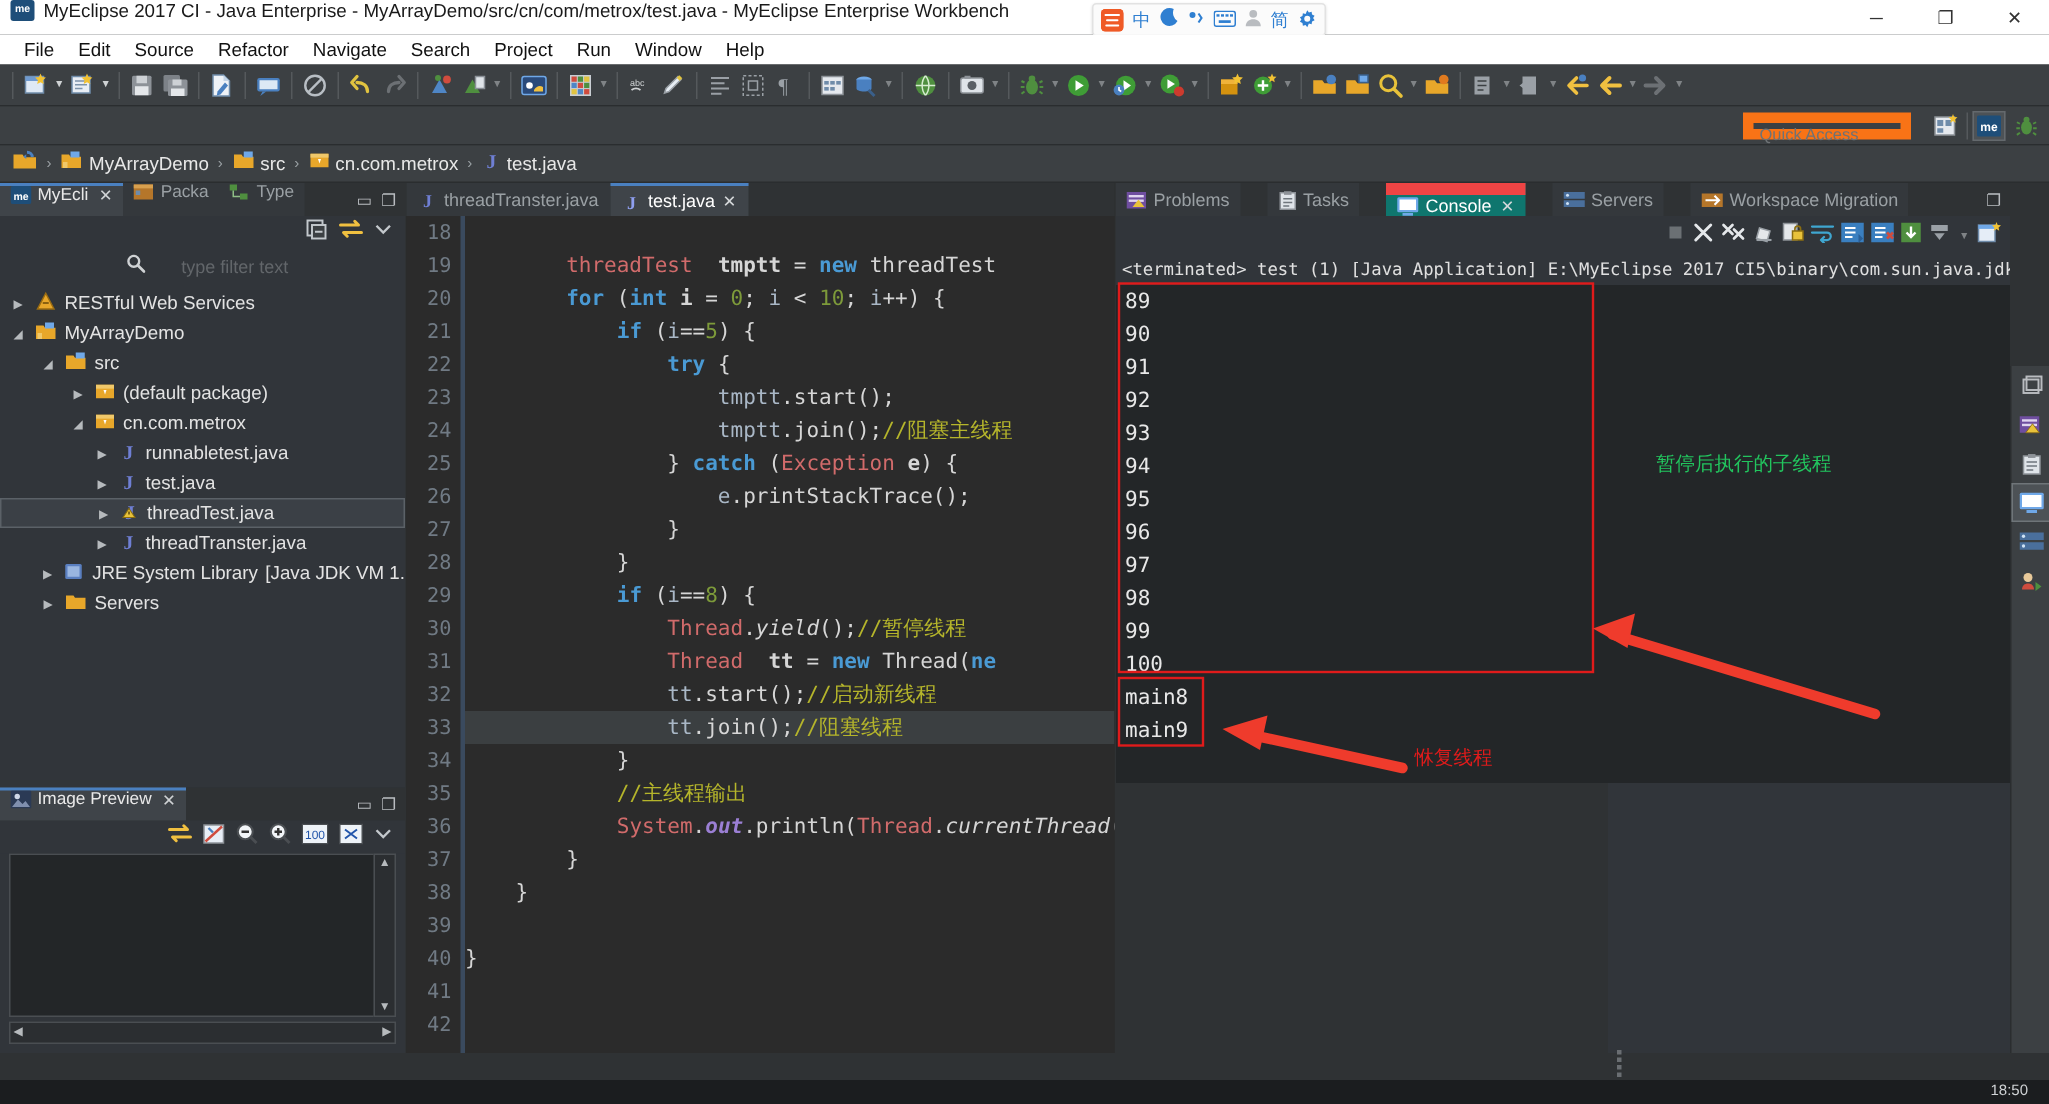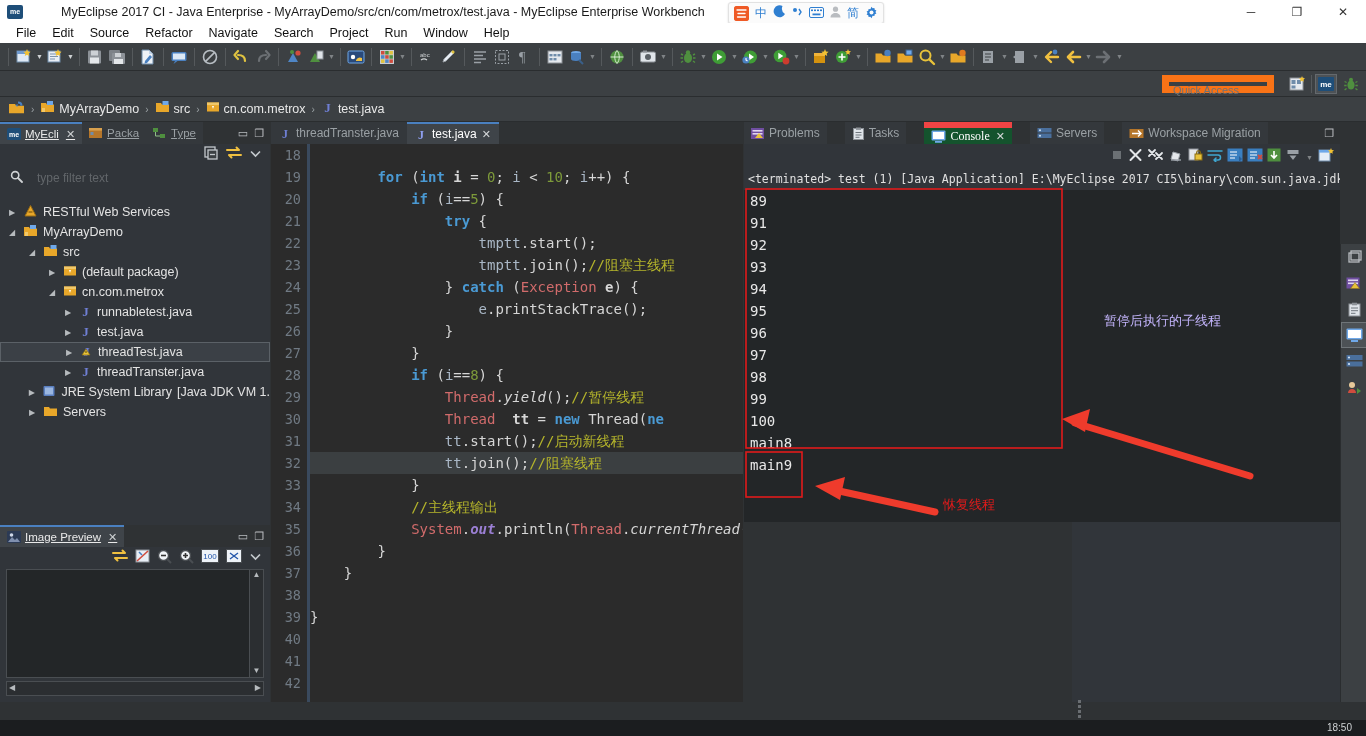--- a/index.html
+++ b/index.html
@@ -10,21 +10,21 @@
     background: #2f3234;
     font-family: "Liberation Sans", sans-serif;
     -webkit-font-smoothing: antialiased;
   }
   #app { position: relative; width: 1366px; height: 736px; background: #2f3234; }
 
   
   .titlebar {
     position: absolute; top: 0; left: 0; width: 1366px; height: 23px;
     background: #ffffff; color: #111;
-    display: flex; align-items: center; gap: 32px;
+    display: flex; 
   }
   .title-icon {
     width: 16px; height: 14px; margin-left: 7px; margin-right: 6px;
     background: #1e4e79; border-radius: 2px; color: #fff;
     font-size: 7px; line-height: 14px; text-align: center;
     font-family: "Liberation Sans", sans-serif; font-weight: bold;
   }
   .title-text { font-size: 12.5px; color: #1a1a1a; white-space: nowrap; }
   .win-btns { position: absolute; right: 0; top: 0; height: 23px; display: flex; }
   .win-btn {
@@ -94,32 +94,32 @@
 
   
   .main { position: absolute; top: 122px; left: 0; width: 1366px; height: 582px; background: #2f3234; }
 
   
   .left-panel { position: absolute; left: 0; top: 0; width: 270px; height: 403px; background: #31353a; }
   .tabstrip {
     height: 22px; background: #2f3234; display: flex; align-items: stretch; position: relative;
   }
   .vtab {
-    display: flex; align-items: center; gap: 4px; padding: 0 7px;
-    font-size: 11.5px; color: #9aa0a4; background: #34383c; position: relative; text-decoration: underline;
+    display: flex; gap: 4px; padding: 0 7px;
+    font-size: 11.5px; color: #9aa0a4; background: #34383c; position: relative;
   }
   .vtab.active { background: #3f4449; color: #e9e9e9; border-top: 2px solid #4a80c0; }
   .vtab .x { font-size: 11px; color: #cfd2d4; margin-left: 3px; }
   .panel-min-btns { margin-left: auto; display: flex; align-items: center; gap: 6px; padding-right: 6px; }
   .panel-min-btns span { color: #b9bcc0; font-size: 11px; }
 
   .panel-toolbar { height: 22px; background: #31353a; display: flex; align-items: center; justify-content: flex-end; gap: 7px; padding-right: 8px; }
   .filterbox {
-    height: 20px; margin: 2px 4px 12px 4px; background: #31353a;
-    display: flex; align-items: center; gap: 14px; padding-left: 6px;
+    height: 20px; margin: 2px 4px 2px 4px; background: #31353a;
+    display: flex; align-items: center; gap: 24px; padding-left: 6px; justify-content: center;
   }
   .filter-text { font-size: 12px; color: #62666a; font-style: normal; }
 
   .tree { padding-top: 2px; font-size: 12.5px; color: #dcdcdc; }
   .tnode { height: 20px; display: flex; align-items: center; gap: 5px; white-space: nowrap; }
   .tnode.sel { background: #3b4046; border: 1px solid #5b6167; height: 20px; }
   .arrow { width: 12px; text-align: center; color: #b6babd; font-size: 8px; }
   .tlabel { color: #e3e3e3; }
 
   
@@ -157,21 +157,21 @@
   .cmt { color: #b5b52b; }
   .fld { color: #9b7fd4; font-style: italic; font-weight: bold; }
   .varn { color: #a9b7c6; }
   .bold { font-weight: bold; }
   .ital { font-style: italic; }
 
   
   .console-panel { position: absolute; left: 744px; top: 0; width: 596px; height: 400px; background: #31353a; }
   .cons-tabs { height: 22px; background: #2f3234; display: flex; align-items: stretch; gap: 18px; }
   .cons-tab { display: flex; align-items: center; gap: 4px; padding: 0 7px; font-size: 12px; color: #9aa0a4; background: #34383c; }
-  .cons-tab.active { background: #14532d; color: #ffffff; border-top: 6px solid #ef4444; font-family: Liberation Serif, serif; }
+  .cons-tab.active { background: #0f766e; color: #ffffff; border-top: 8px solid #ef4444; }
   .cons-tab .x { font-size: 11px; color: #d5d8da; margin-left: 2px; }
   .cons-tb { height: 26px; background: #31353a; display: flex; align-items: center; justify-content: flex-end; gap: 4px; padding-right: 6px; }
   .cons-status {
     height: 18px; line-height: 18px; font-size: 11.5px; color: #e0e0e0;
     padding-left: 4px; white-space: nowrap; overflow: hidden;
     font-family: "DejaVu Sans Mono", monospace;
   }
   .cons-out { position: absolute; left: 0; top: 68px; right: 0; bottom: 0; background: #232628; overflow: hidden; }
   .cons-line {
     height: 22px; line-height: 22px; padding-left: 6px;
@@ -874,20 +874,21 @@
             <div class="gutter-line">37</div>
             <div class="gutter-line">38</div>
             <div class="gutter-line">39</div>
             <div class="gutter-line">40</div>
             <div class="gutter-line">41</div>
             <div class="gutter-line">42</div>
           </div>
         <div class="gutter-bar"></div>
         <div class="codelines" id="codelines">
             <div class="cline">&nbsp;</div>
+            <div class="cline"><span>        </span><span class="type">threadTest</span><span>  </span><span class="bold">tmptt</span><span> = </span><span class="kw2">new</span><span> threadTest</span></div>
             <div class="cline"><span>        </span><span class="kw2">for</span><span> (</span><span class="kw2">int</span><span> </span><span class="bold">i</span><span> = </span><span class="num">0</span><span>; </span><span class="varn">i</span><span> &lt; </span><span class="num">10</span><span>; </span><span class="varn">i</span><span>++) {</span></div>
             <div class="cline"><span>            </span><span class="kw2">if</span><span> (</span><span class="varn">i</span><span>==</span><span class="num">5</span><span>) {</span></div>
             <div class="cline"><span>                </span><span class="kw2">try</span><span> {</span></div>
             <div class="cline"><span>                    </span><span class="varn">tmptt</span><span>.start();</span></div>
             <div class="cline"><span>                    </span><span class="varn">tmptt</span><span>.join();</span><span class="cmt">//阻塞主线程</span></div>
             <div class="cline"><span>                </span><span>} </span><span class="kw2">catch</span><span> (</span><span class="type">Exception</span><span> </span><span class="bold">e</span><span>) {</span></div>
             <div class="cline"><span>                    </span><span class="varn">e</span><span>.printStackTrace();</span></div>
             <div class="cline"><span>                }</span></div>
             <div class="cline"><span>            }</span></div>
             <div class="cline"><span>            </span><span class="kw2">if</span><span> (</span><span class="varn">i</span><span>==</span><span class="num">8</span><span>) {</span></div>
@@ -1002,20 +1003,21 @@
               <rect x="1" y="2" width="11" height="11" fill="#e5edf7" stroke="#6f8caa"></rect>
               <rect x="1" y="2" width="11" height="2.6" fill="#6fa8e8"></rect>
               <path d="M13 0l.8 2 2.2.2-1.6 1.5.4 2.1L13 4.7 11.2 5.8l.4-2.1L10 2.2l2.2-.2z" fill="#f2c233"></path>
             </svg></span>
       </div>
 
       <div class="cons-status">&lt;terminated&gt; test (1) [Java Application] E:\MyEclipse 2017 CI5\binary\com.sun.java.jdk8.win32.x86_64_</div>
 
       <div class="cons-out" id="consoleOut">
           <div class="cons-line">89</div>
+          <div class="cons-line">90</div>
           <div class="cons-line">91</div>
           <div class="cons-line">92</div>
           <div class="cons-line">93</div>
           <div class="cons-line">94</div>
           <div class="cons-line">95</div>
           <div class="cons-line">96</div>
           <div class="cons-line">97</div>
           <div class="cons-line">98</div>
           <div class="cons-line">99</div>
           <div class="cons-line">100</div>
@@ -1095,16 +1097,16 @@
     <g>
       <path d="M1250 476 L1075 423" stroke="#ef3b2c" stroke-width="7" stroke-linecap="round"></path>
       <path d="M1062 419 L1090 409 L1085 432 Z" fill="#ef3b2c"></path>
     </g>
 
     <g>
       <path d="M935 512 L830 489" stroke="#ef3b2c" stroke-width="7" stroke-linecap="round"></path>
       <path d="M815 486 L845 477 L840 500 Z" fill="#ef3b2c"></path>
     </g>
   </svg>
-  <div class="anno-label" id="annoLabel0" style="left: 1104px; top: 312px; color: #c4b5fd; text-align: center;">暂停后执行的子线程</div>
+  <div class="anno-label" id="annoLabel0" style="left: 1104px; top: 300px; color: #22c55e; text-align: center;">暂停后执行的子线程</div>
   <div class="anno-label" id="annoLabel1" style="left: 943px; top: 496px; color: rgb(224, 27, 27);">恘复线程</div>
 
 </div>
 
 </body></html>

